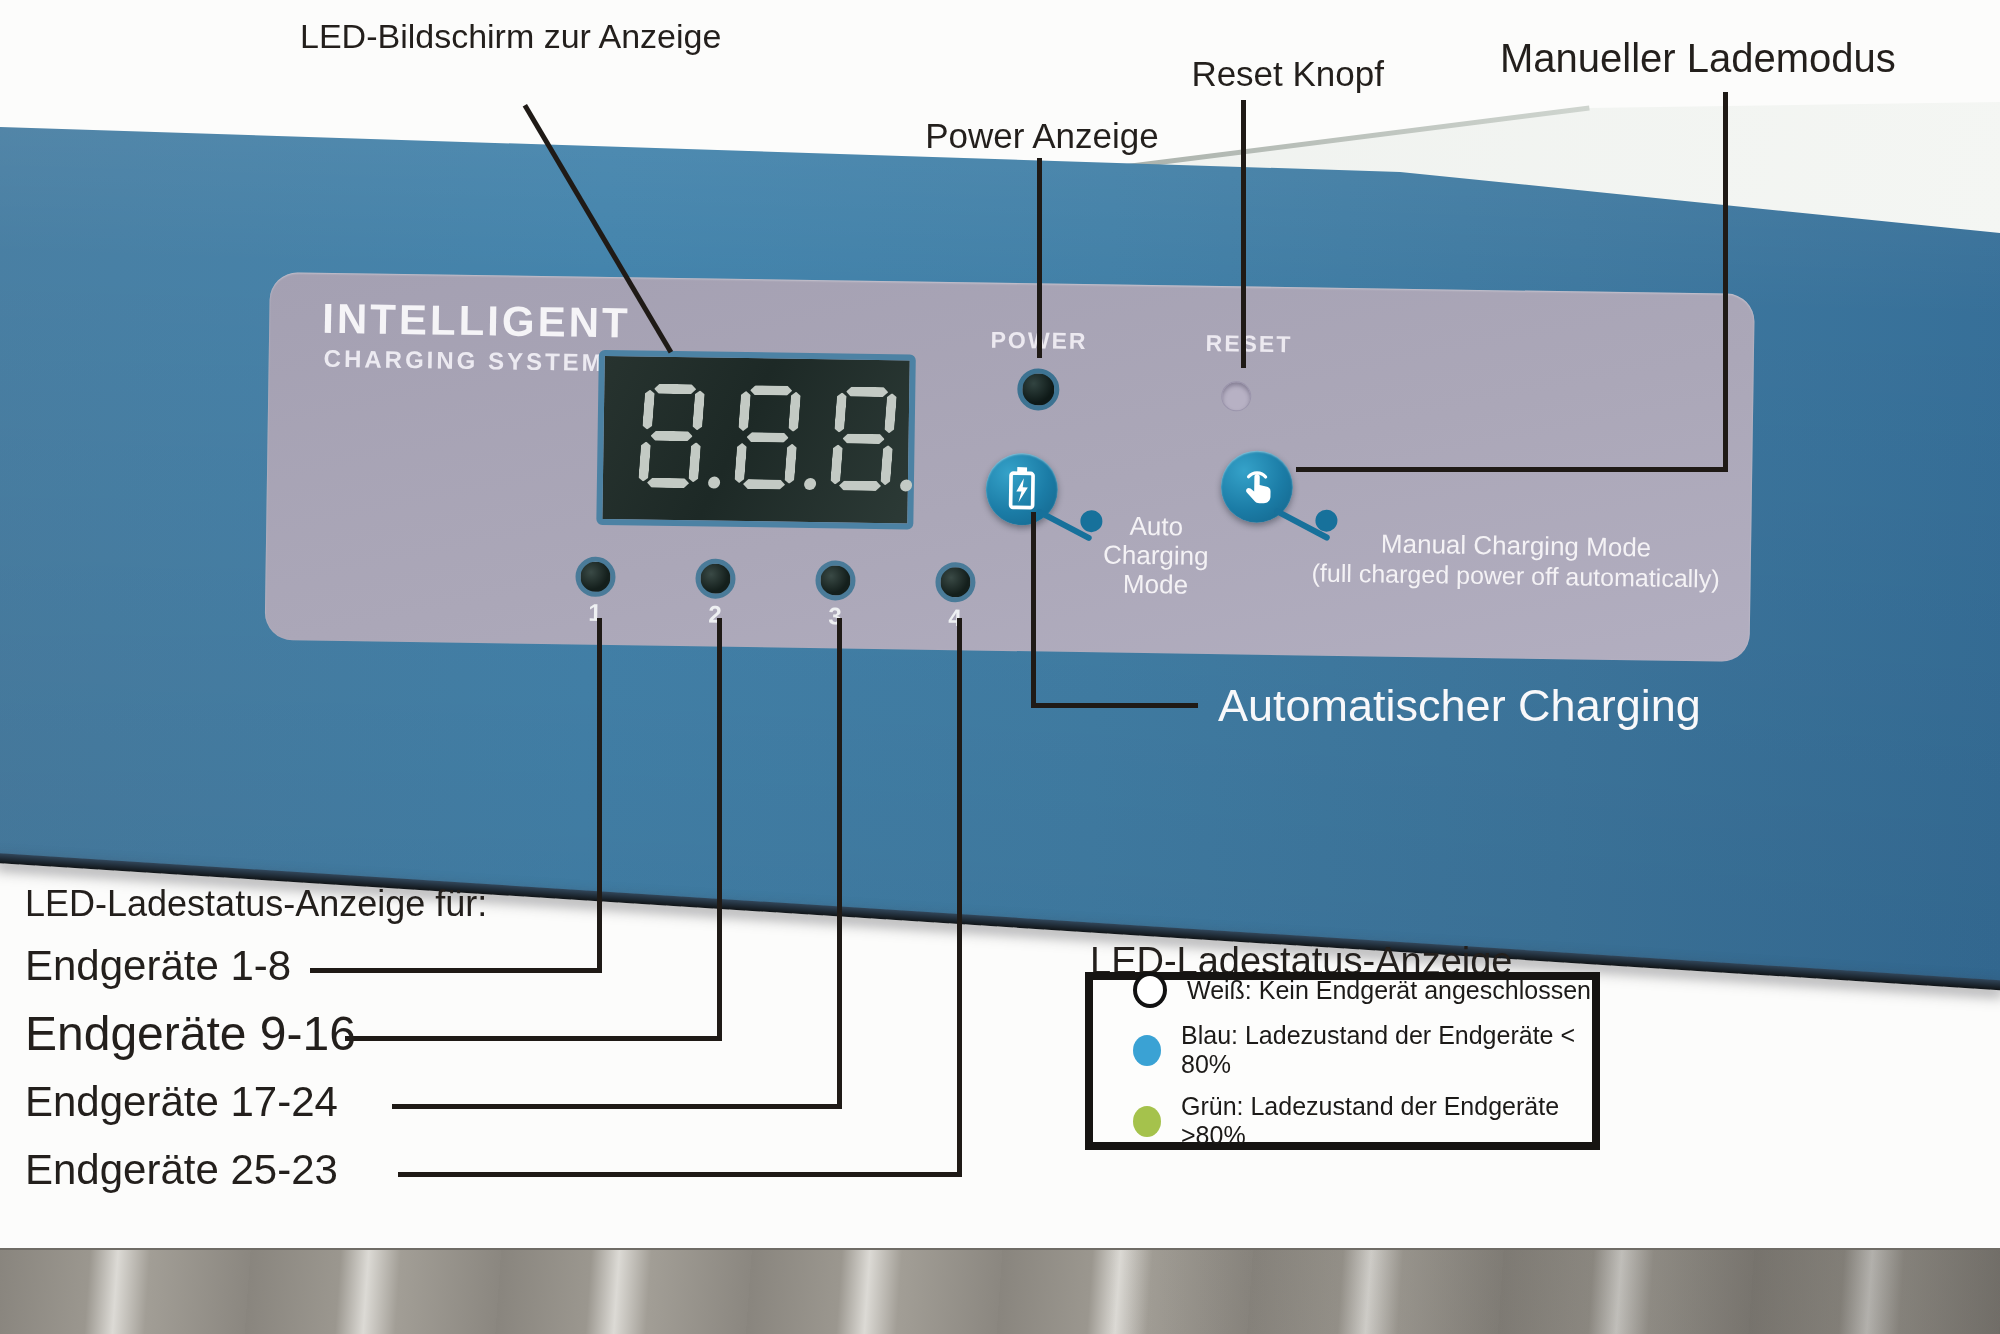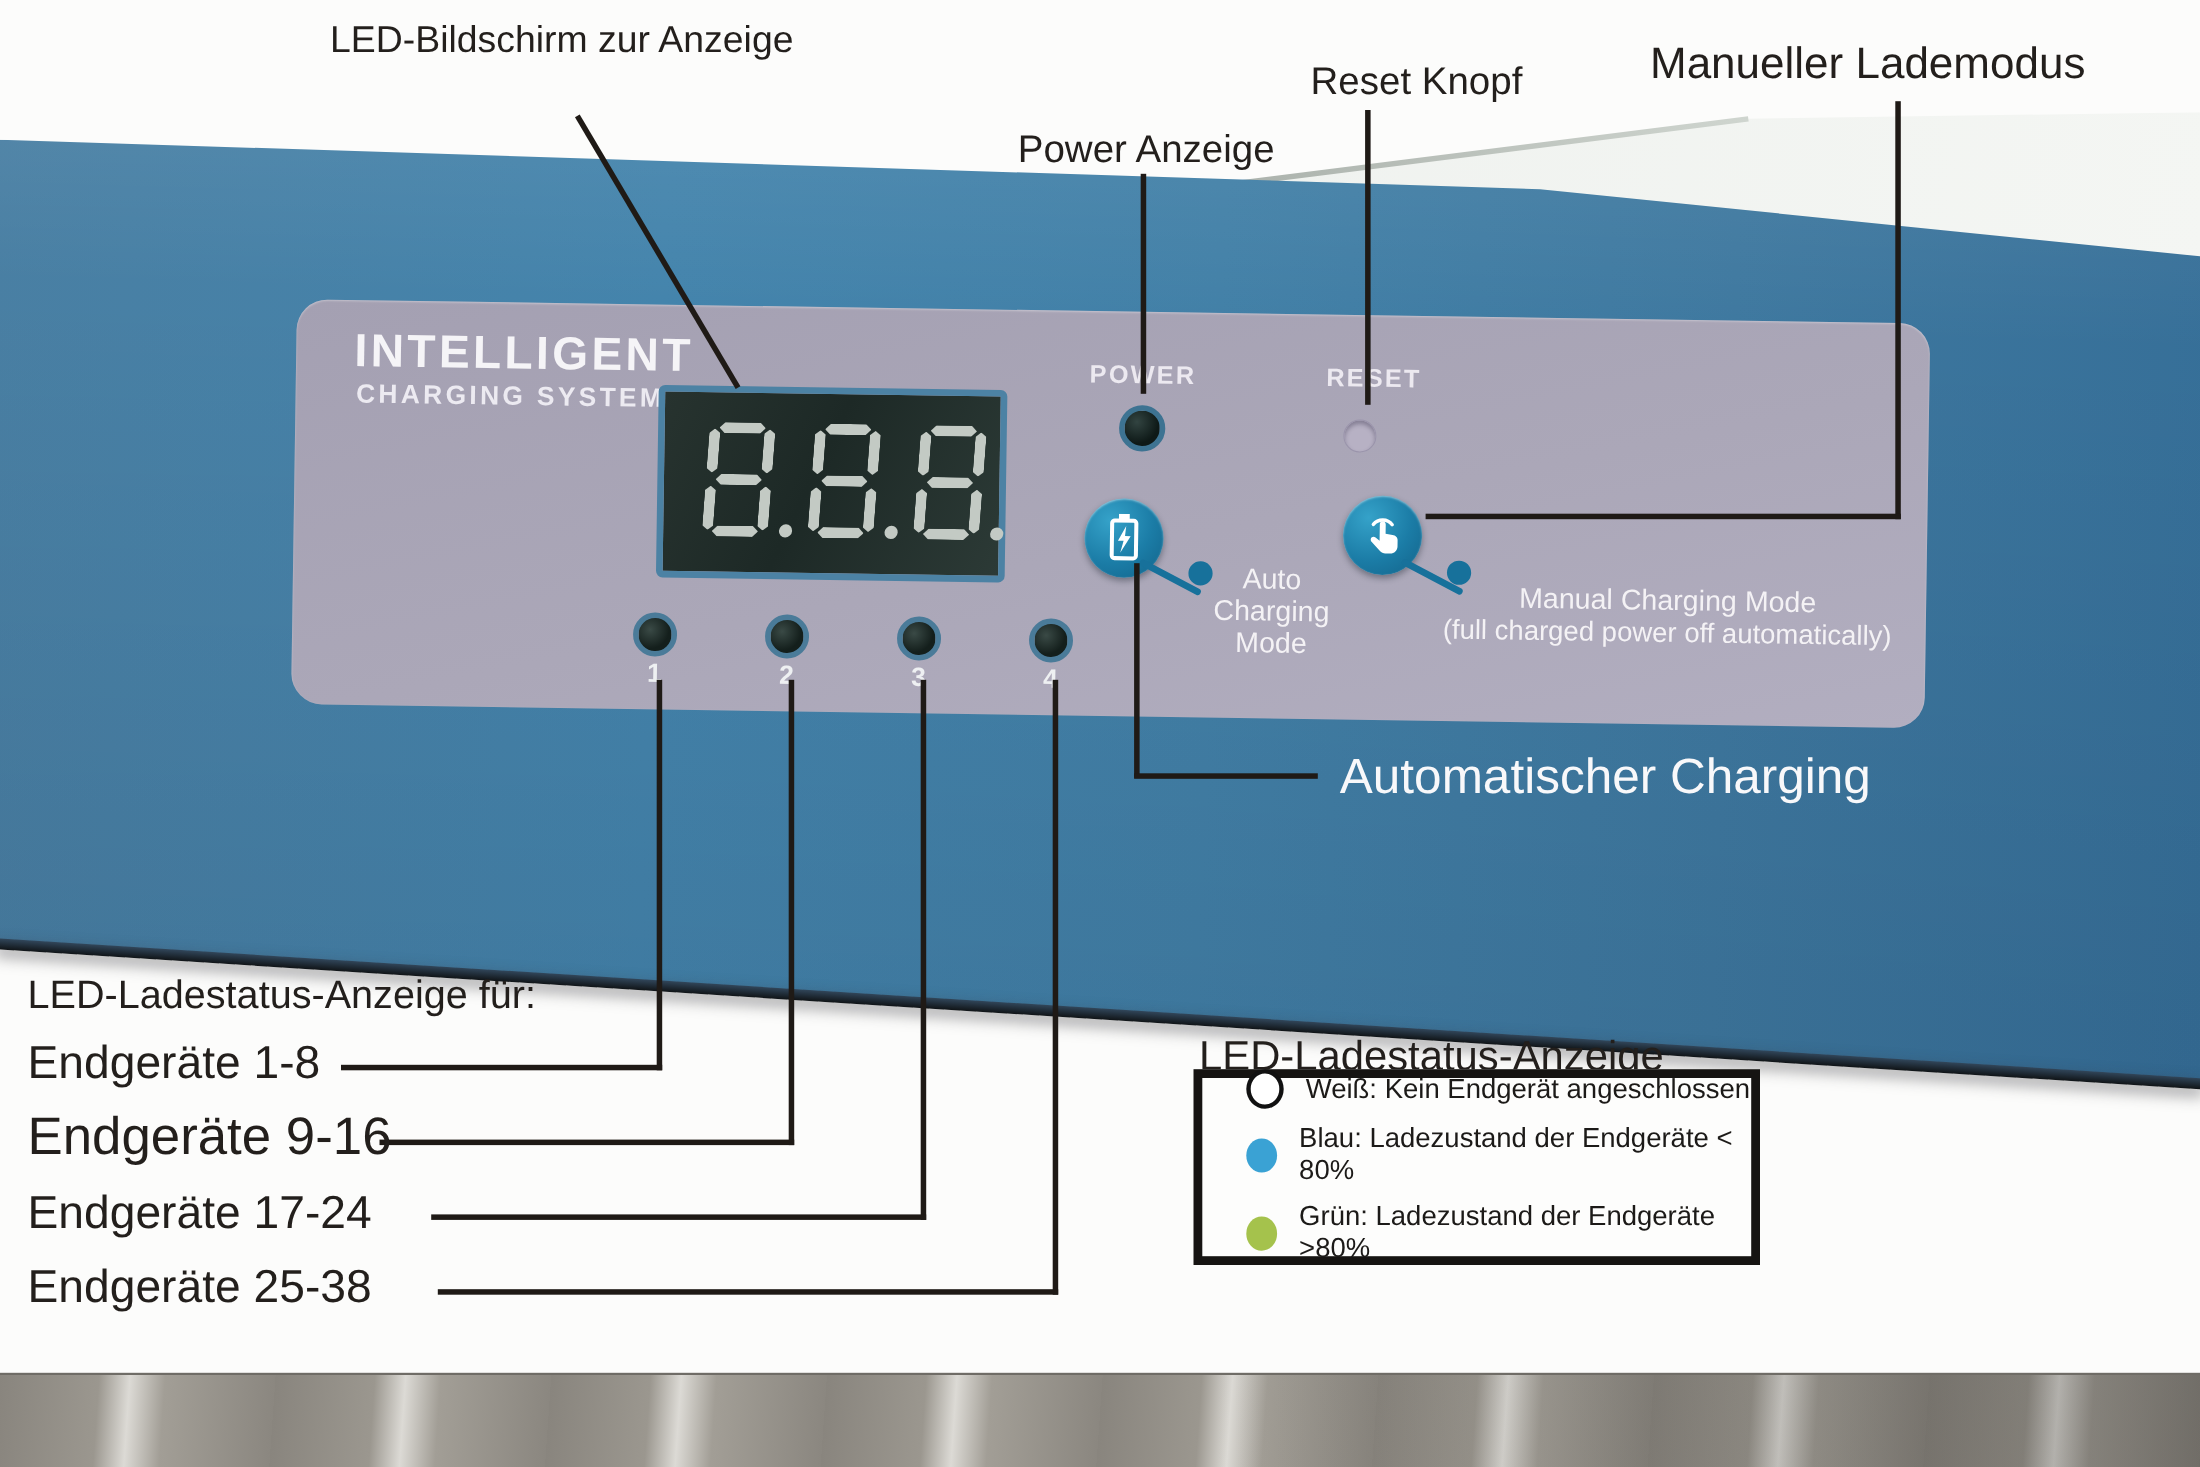--- a/index.html
+++ b/index.html
@@ -206,21 +206,21 @@
   </div>
   <div class="note" style="left:902px;top:116px;width:280px;text-align:center;font-size:35px;">Power Anzeige</div>
   <div class="note" style="left:1104px;top:54px;width:280px;text-align:right;font-size:35px;">Reset Knopf</div>
   <div class="note" style="left:1500px;top:38px;width:430px;font-size:40px;">Manueller Lademodus</div>
   <div class="white-note" style="left:1218px;top:680px;font-size:45px;">Automatischer Charging</div>
 
   <div class="note" style="left:25px;top:884px;font-size:36px;">LED-Ladestatus-Anzeige für:</div>
   <div class="note" style="left:25px;top:946px;font-size:42px;">Endgeräte 1-8</div>
   <div class="note" style="left:25px;top:1014px;font-size:48px;">Endgeräte 9-16</div>
   <div class="note" style="left:25px;top:1082px;font-size:42px;">Endgeräte 17-24</div>
-  <div class="note" style="left:25px;top:1150px;font-size:42px;">Endgeräte 25-38</div>
+  <div class="note" style="left:25px;top:1150px;font-size:42px;">Endgeräte 25-23</div>
 
   <div class="note" style="left:1090px;top:918px;font-size:38px;margin-top:23px;">LED-Ladestatus-Anzeige</div>
   <div class="legend-box">
     <div class="legend-row">
       <span class="legend-dot outlined" style="background: rgb(255, 255, 255);"></span>
       <span class="legend-label">Weiß: Kein Endgerät angeschlossen</span>
     </div>
     <div class="legend-row">
       <span class="legend-dot" style="background: rgb(58, 162, 212);"></span>
       <span class="legend-label">Blau: Ladezustand der Endgeräte &lt; 80%</span>

